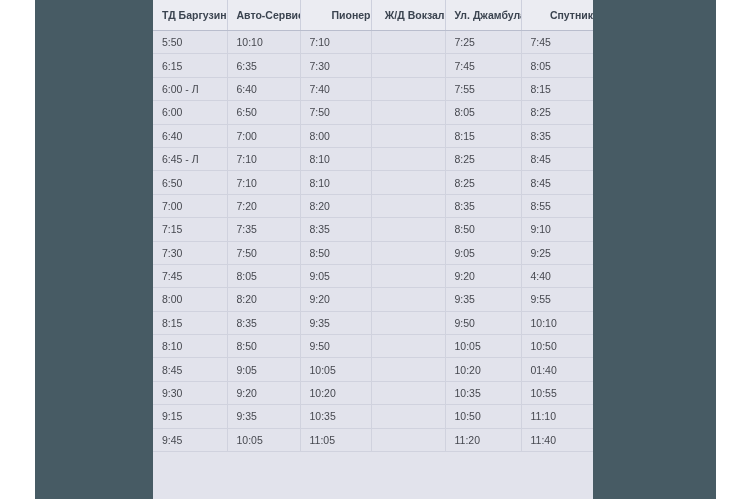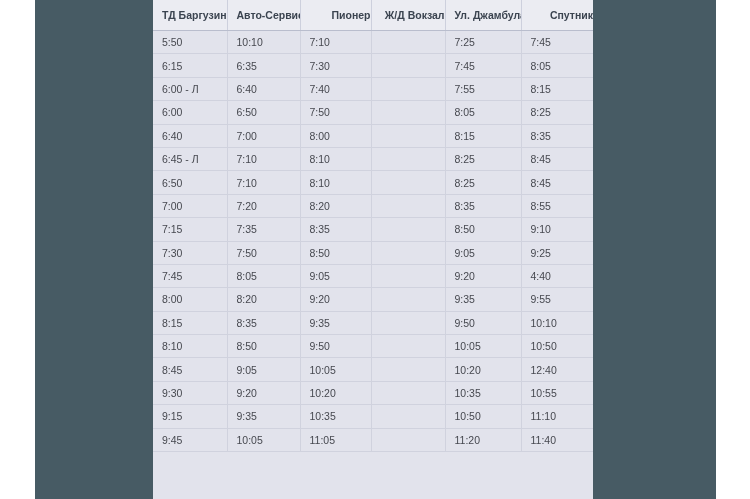--- a/index.html
+++ b/index.html
@@ -230,21 +230,21 @@
             <td></td>
             <td>10:05</td>
             <td>10:50</td>
           </tr>
           <tr>
             <td>8:45</td>
             <td>9:05</td>
             <td>10:05</td>
             <td></td>
             <td>10:20</td>
-            <td>12:40</td>
+            <td>01:40</td>
           </tr>
           <tr>
             <td>9:30</td>
             <td>9:20</td>
             <td>10:20</td>
             <td></td>
             <td>10:35</td>
             <td>10:55</td>
           </tr>
           <tr>

